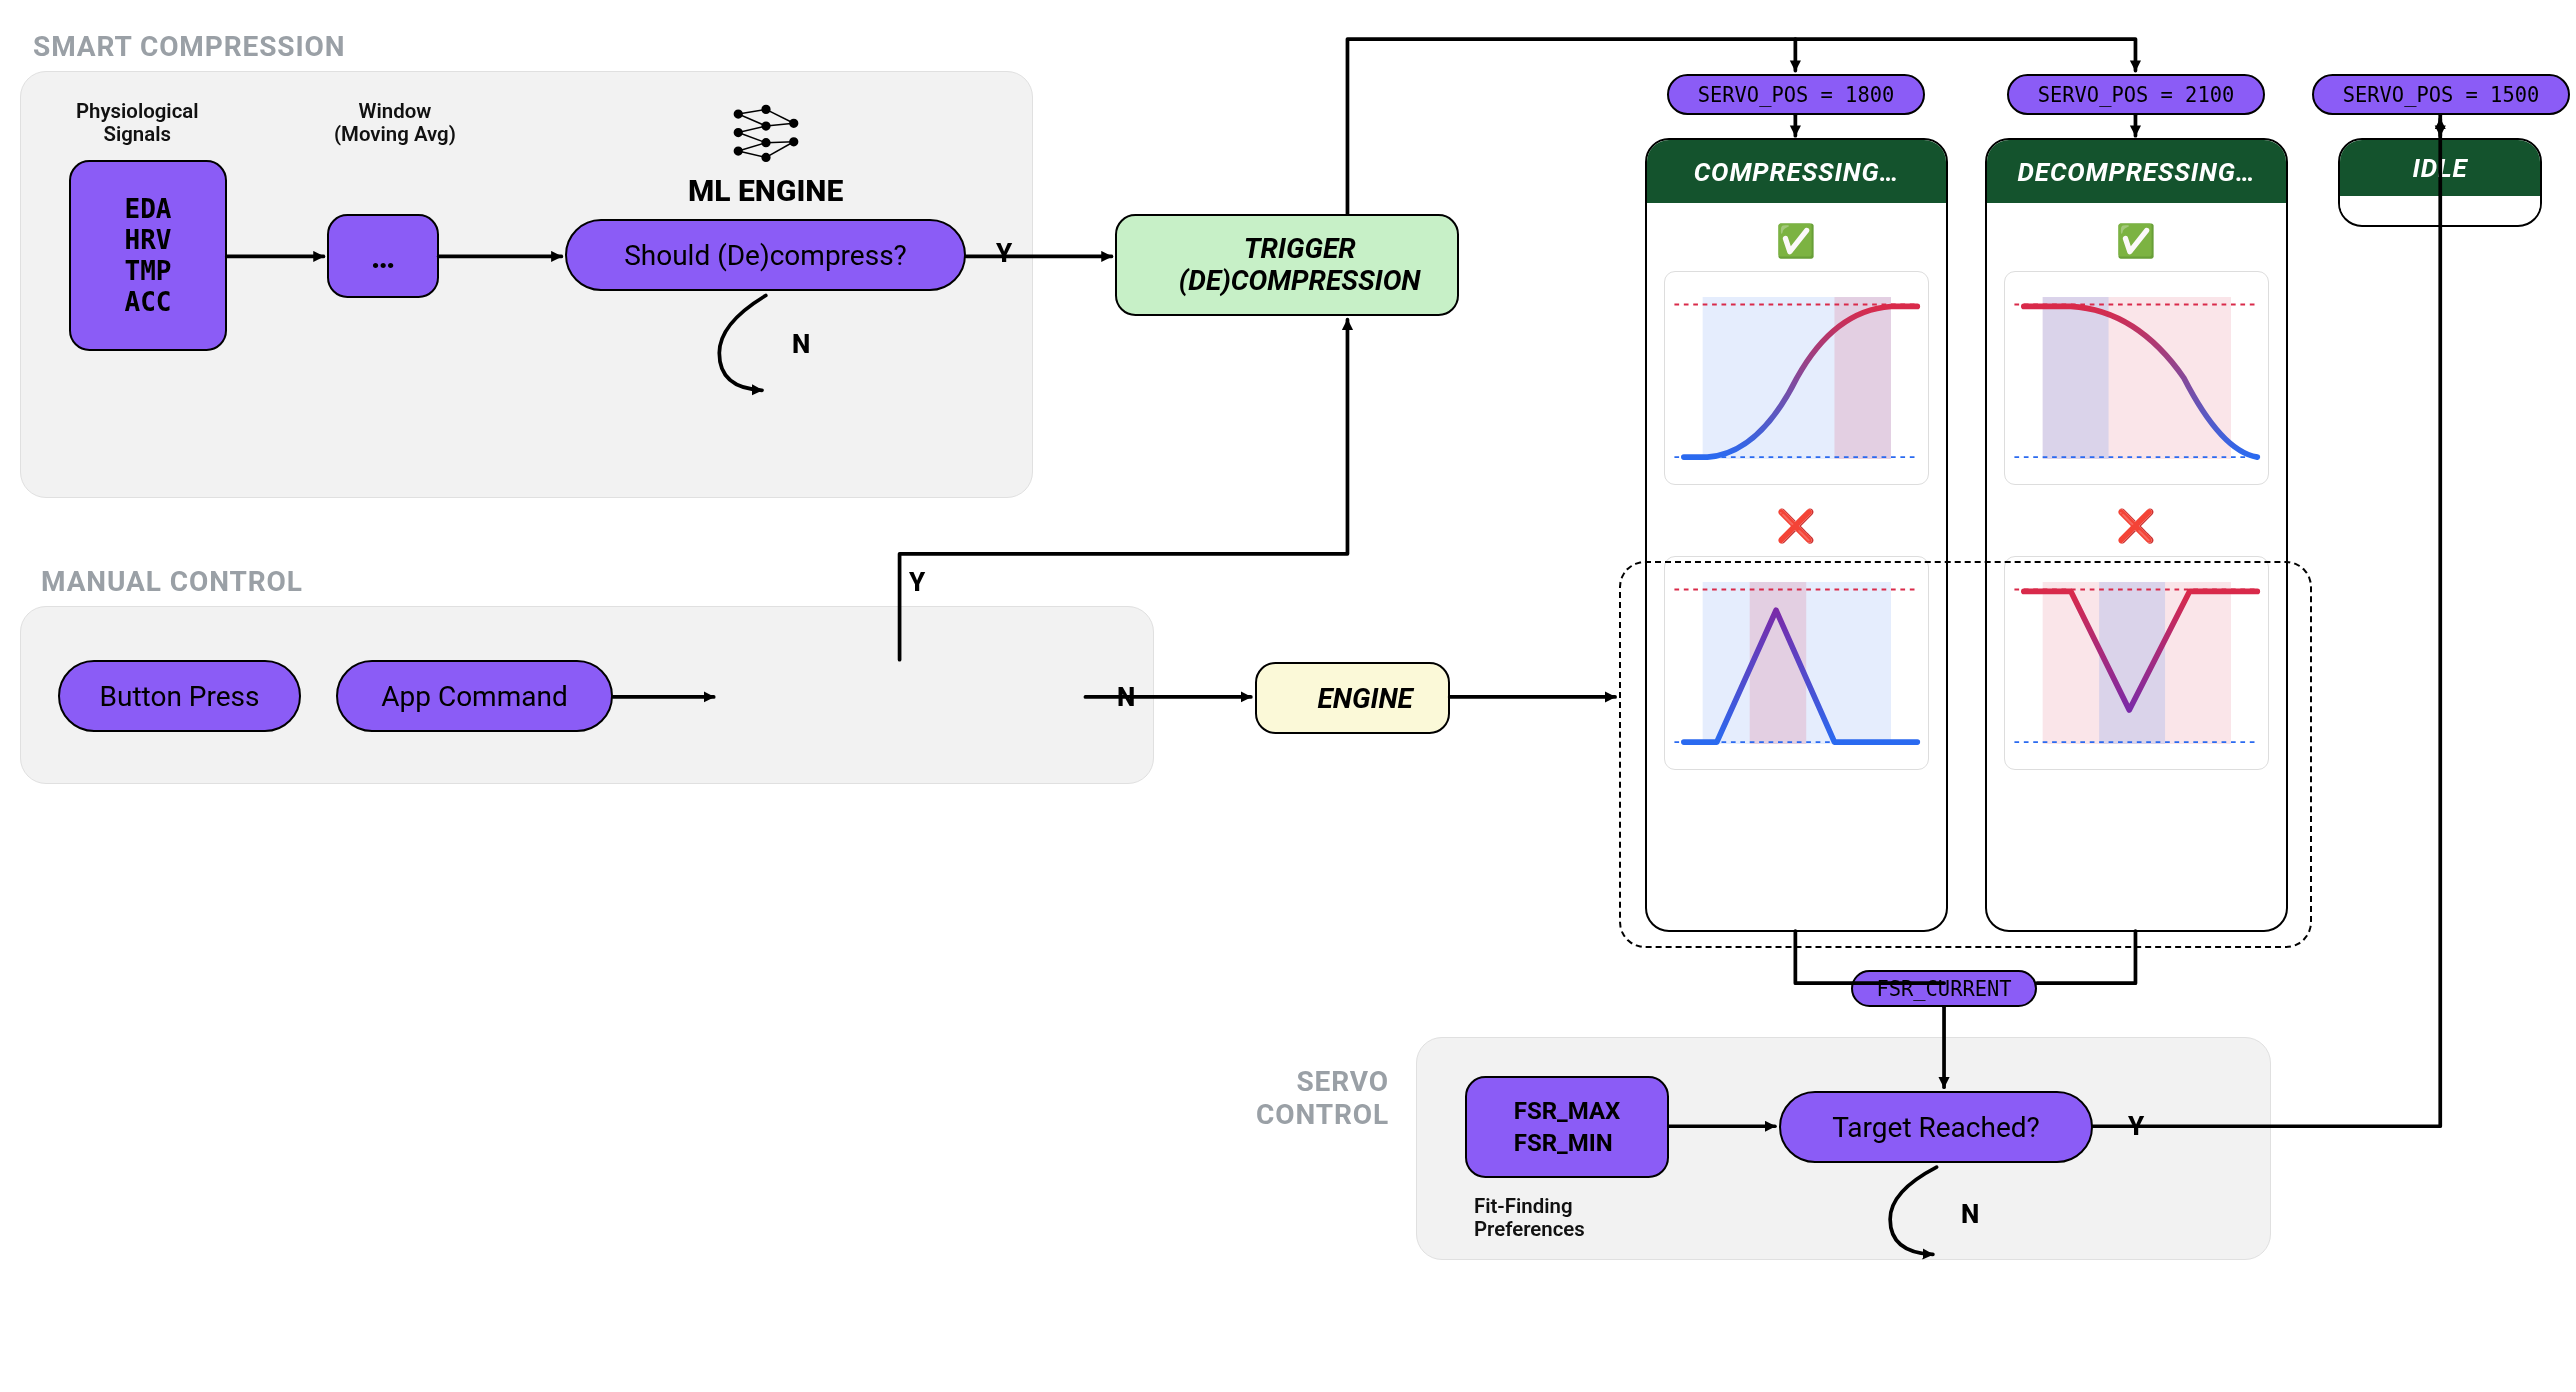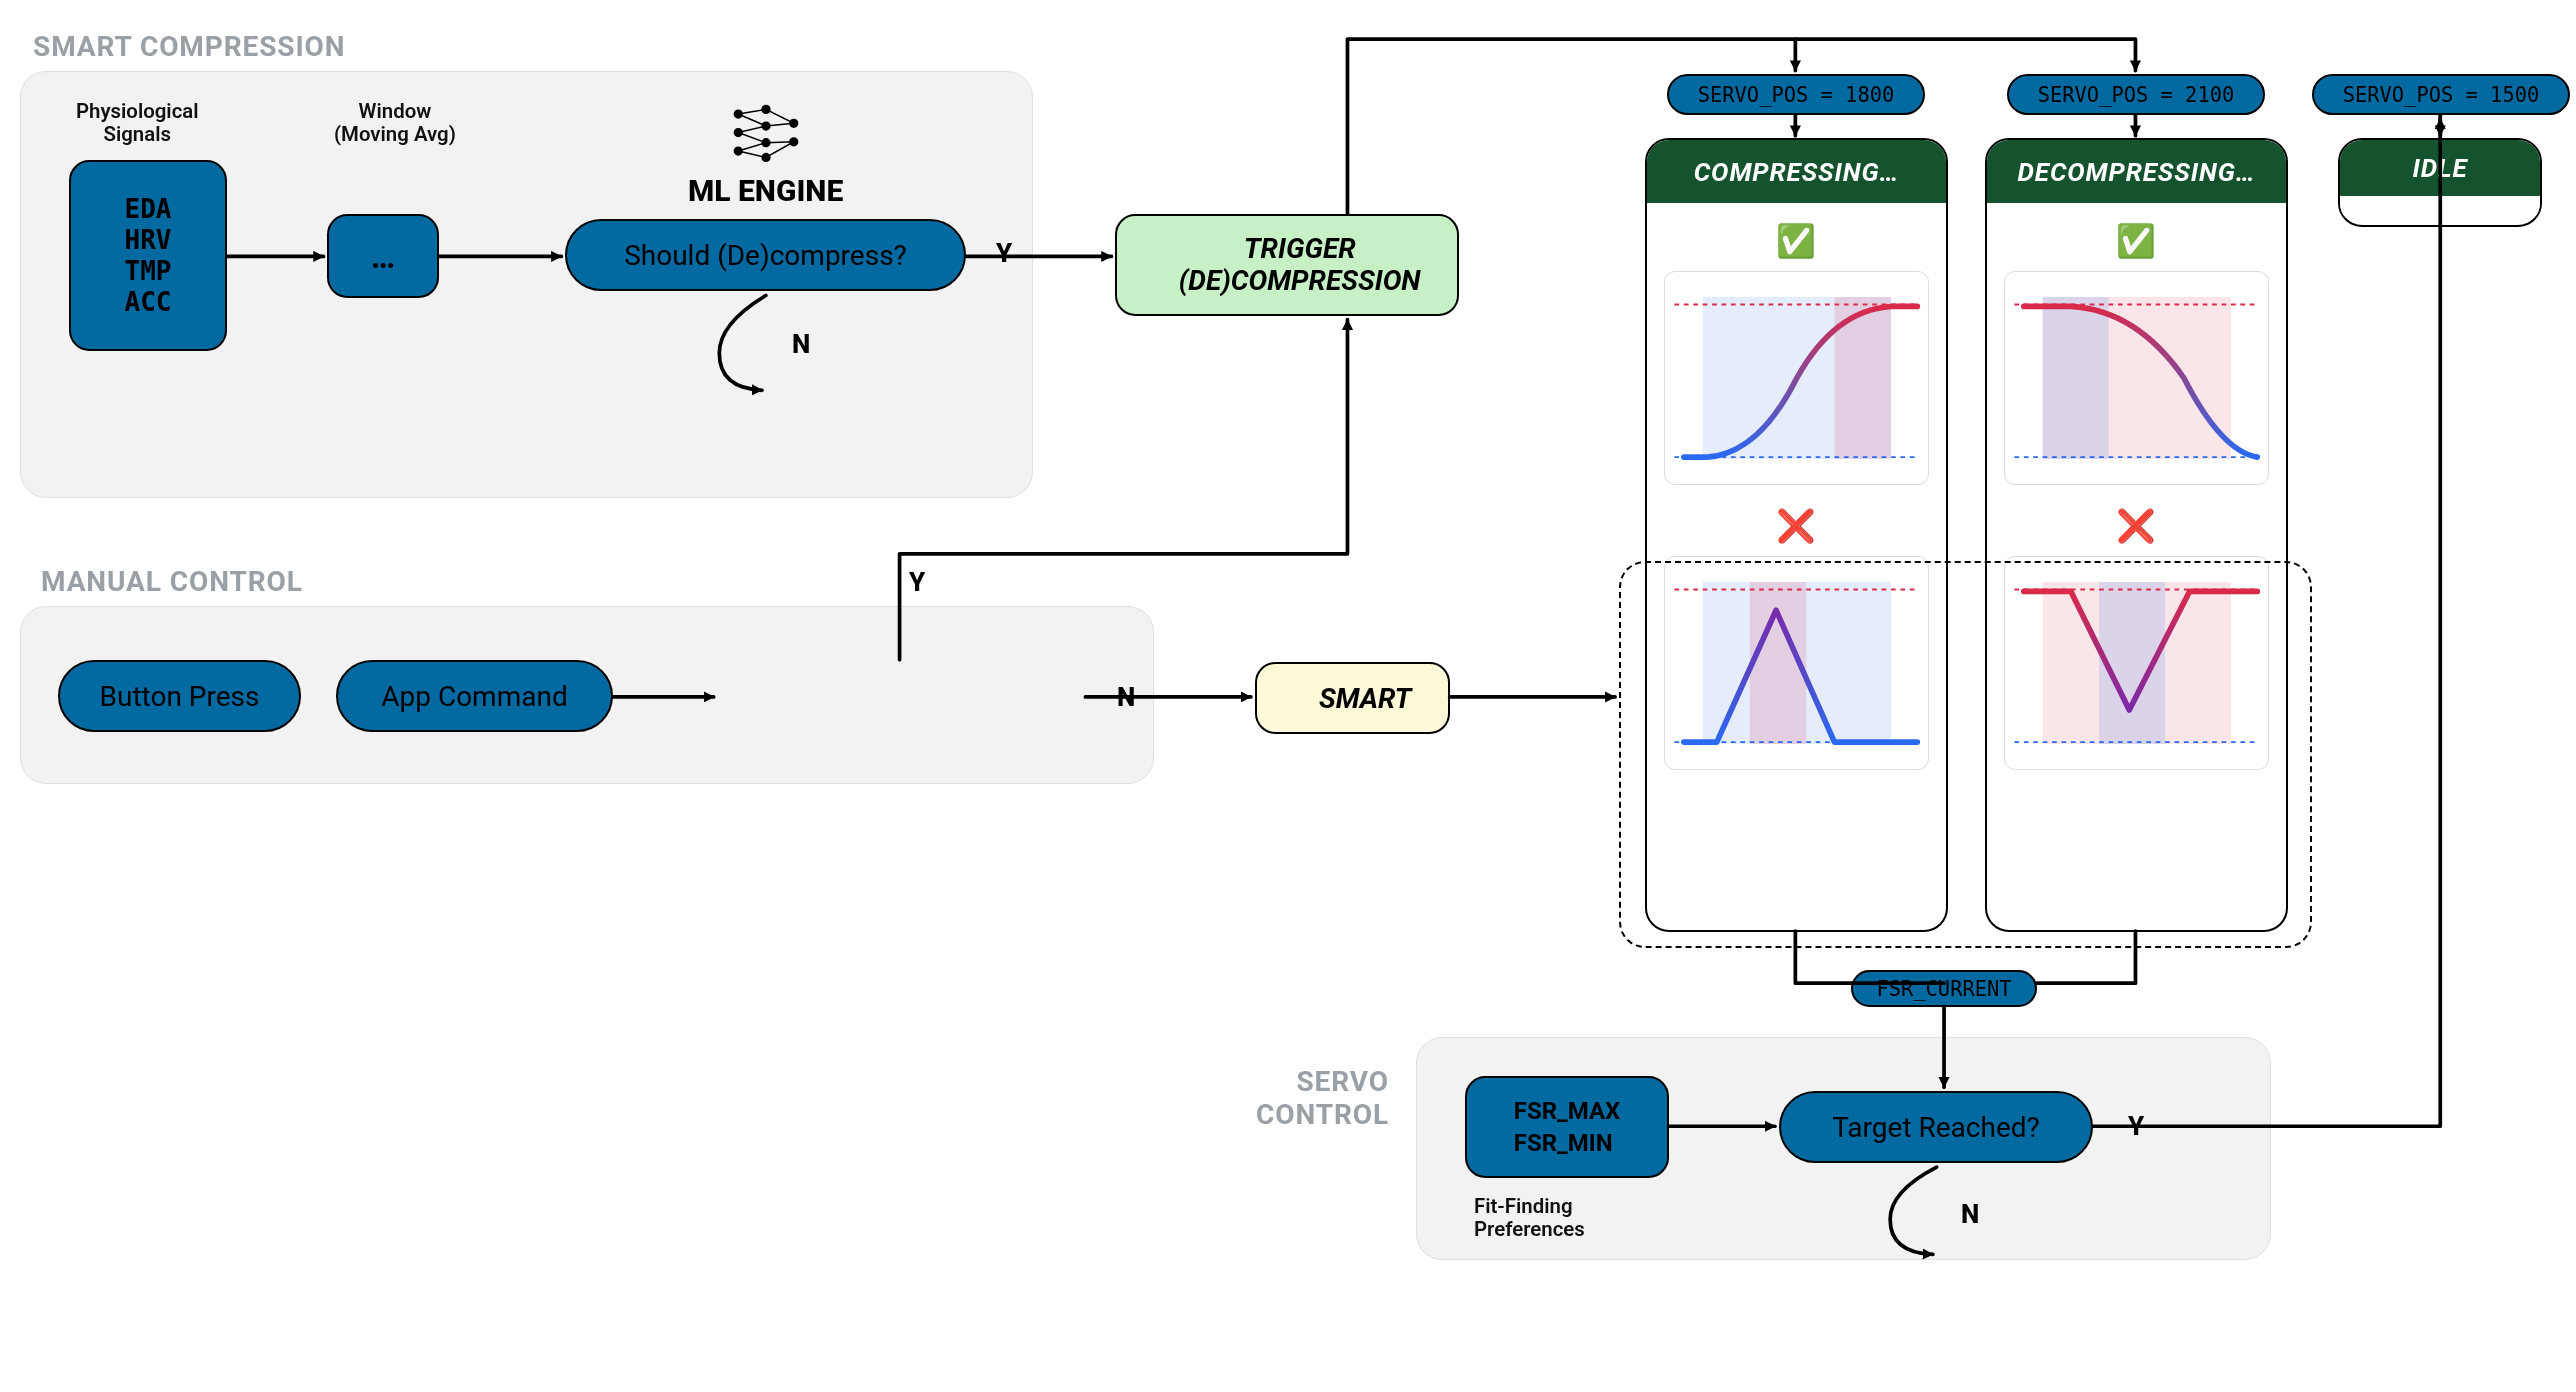--- a/index.html
+++ b/index.html
@@ -27,21 +27,21 @@
   .section-title {
     position: absolute;
     font-weight: 700;
     font-size: 28px;
     color: #9aa0a6;
     letter-spacing: 0.9px;
   }
   
   .node {
     position: absolute;
-    background: #0369a1;
+    background: #8b5cf6;
     border: 2.8px solid #000;
     border-radius: 20.4px;
     padding: 11px 18.6px;
     display: flex;
     align-items: center;
     justify-content: center;
     font-size: 28px;
   }
   .node.pill { border-radius: 928px; }
   .node.tiny  { font-size: 20.4px; font-family: ui-monospace, Menlo, Consolas, monospace; padding: 5.6px 15px; }
@@ -187,21 +187,21 @@
 
   <div class="node green bold italic centered" style="left:1115px; top:214px; width:344px; height:102px; white-space:pre; line-height:1.15;">TRIGGER
 (DE)COMPRESSION</div>
 
   <div class="section-title" style="left:33px; top:565px;margin-left:8px;">MANUAL CONTROL</div>
   <div class="section" style="left:20.4px; top:606px; width:1134px; height:178px;"></div>
 
   <div class="node pill" style="left:58px; top:660px; width:243px; height:72px;">Button Press</div>
   <div class="node pill" style="left:336px; top:660px; width:277px; height:72px;">App Command</div>
 
-  <div class="node yellow bold italic centered" style="left:1255px; top:662px; width:195px; height:72px;">SMART</div>
+  <div class="node yellow bold italic centered" style="left:1255px; top:662px; width:195px; height:72px;">ENGINE</div>
 
   <div class="node pill tiny" style="left:1667px; top:74px; width:258px; height:41px;">
     <span>SERVO_POS</span>&nbsp;=&nbsp;<span>1800</span>
   </div>
   <div class="node pill tiny" style="left:2007px; top:74px; width:258px; height:41px;">
     <span>SERVO_POS</span>&nbsp;=&nbsp;<span>2100</span>
   </div>
   <div class="node pill tiny" style="left:2312px; top:74px; width:258px; height:41px;">
     <span>SERVO_POS</span>&nbsp;=&nbsp;<span>1500</span>
   </div>

